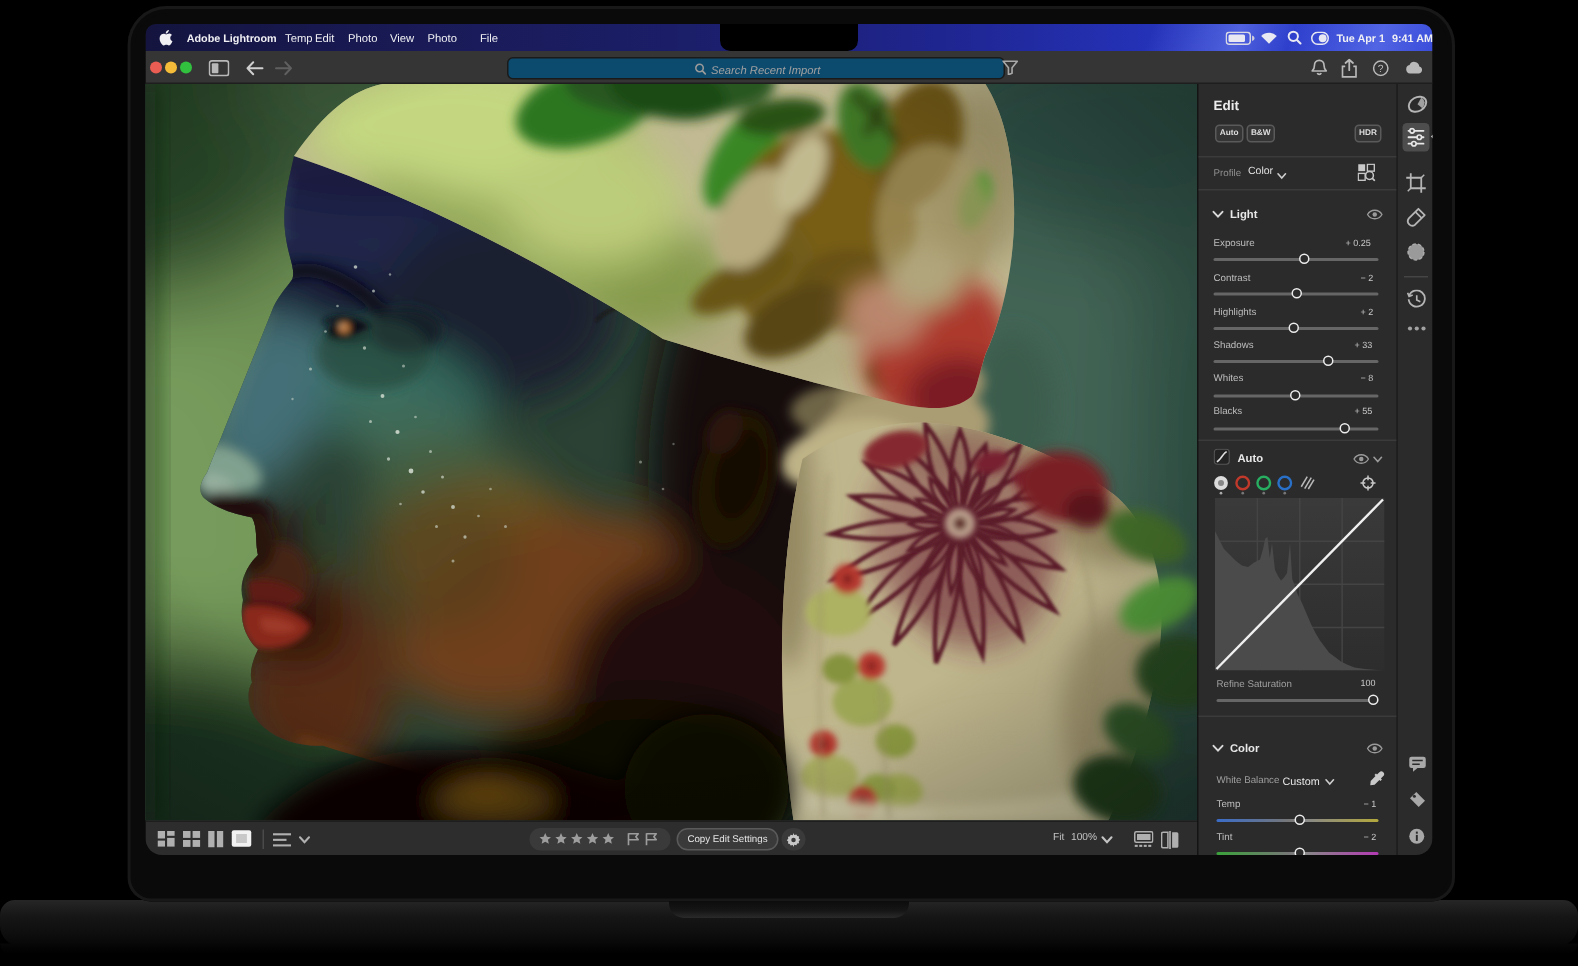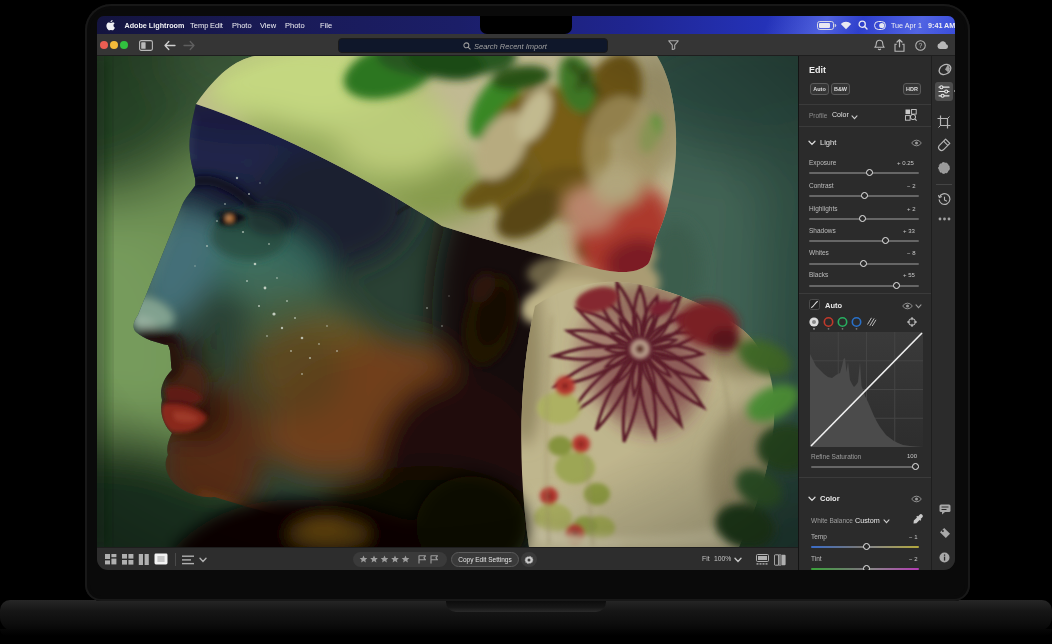--- a/index.html
+++ b/index.html
@@ -33,22 +33,22 @@
     background:linear-gradient(110deg, rgba(100,120,245,0) 25%, rgba(120,140,250,.5) 48%, rgba(80,100,235,.12) 62%, rgba(130,150,252,.42) 85%, rgba(100,120,245,.15) 100%);
   }
   .mitem { position:absolute; top:5px; white-space:nowrap; }
   #notch { position:absolute; left:383px; top:0; width:92px; height:18px;
     background:#000; border-radius:0 0 7px 7px; }
 
   
   #titlebar { position:absolute; left:0; top:18px; width:858px; height:22px;
     background:#353535; border-bottom:1px solid #1e1e1e; }
   .tl { position:absolute; top:6.5px; width:8px; height:8px; border-radius:50%; }
-  #searchbox { position:absolute; left:241px; top:3.5px; width:270px; height:15px;
-    background:#0f172a; border:1px solid #1a1a1a; border-radius:4px;
+  #searchbox { position:absolute; left:241px; top:3.5px; width:332px; height:15px;
+    background:#0c4a6e; border:1px solid #1a1a1a; border-radius:4px;
     color:#a0a0a0; font-size:7.5px; }
 
   
   #photo { position:absolute; left:0; top:40px; width:701px; height:491px; background:#3d5c44;}
   #photo svg { display:block; }
 
   
   #btoolbar { position:absolute; left:0; top:531px; width:701px; height:23px;
     background:#2d2d2d; border-top:1px solid #1e1e1e; }
   .bi { position:absolute; }
@@ -100,21 +100,21 @@
         <path d="M6 9.2 0.8 4a7.3 7.3 0 0 1 10.4 0z" fill="#e8e8f2"></path>
       </svg>
       <svg class="abs" style="left:761px;top:4px" width="10" height="10" viewBox="0 0 10 10">
         <circle cx="4.2" cy="4.2" r="3.1" fill="none" stroke="#e8e8f2" stroke-width="1.3"></circle>
         <line x1="6.6" y1="6.6" x2="9" y2="9" stroke="#e8e8f2" stroke-width="1.4" stroke-linecap="round"></line>
       </svg>
       <svg class="abs" style="left:776.5px;top:4.5px" width="12" height="9" viewBox="0 0 12 9">
         <rect x="0.5" y="0.5" width="11" height="8" rx="4" fill="none" stroke="#e8e8f2" stroke-width="1"></rect>
         <circle cx="7.8" cy="4.5" r="2.6" fill="#e8e8f2"></circle>
       </svg>
-      <span class="mitem" style="left:794px;font-size:7.2px;font-weight:normal">Tue Apr 1</span>
+      <span class="mitem" style="left:794px;font-size:7.2px;font-weight:bold">Tue Apr 1</span>
       <span class="mitem" style="left:831px;font-size:7.2px;font-weight:bold">9:41 AM</span>
     </div>
     <div id="notch"></div>
 
     <div id="titlebar">
       <div class="tl" style="left:3px;background:#eb5d52"></div>
       <div class="tl" style="left:13px;background:#f5bc3a"></div>
       <div class="tl" style="left:23px;background:#31c13f"></div>
 
       <svg class="abs" style="left:42px;top:6px" width="14" height="11" viewBox="0 0 14 11">
@@ -584,21 +584,21 @@
             <rect x="0.5" y="6.6" width="4.6" height="4.6" fill="none" stroke="#c9c9c9" stroke-width="0.9"></rect>
           </g>
         <circle cx="8" cy="8" r="2.6" fill="none" stroke="#c9c9c9" stroke-width="1"></circle>
         <line x1="9.8" y1="9.8" x2="11.6" y2="11.6" stroke="#c9c9c9" stroke-width="1.1"></line>
       </svg>
       <div class="hdivider" style="top:70px"></div>
 
       <svg class="abs" style="left:9px;top:84px" width="8" height="6" viewBox="0 0 8 6">
           <path d="M1 1.2 4 4.4 7 1.2" fill="none" stroke="#d8d8d8" stroke-width="1.3" stroke-linecap="round"></path>
         </svg>
-      <span class="abs" style="left:21px;top:81.5px;font-size:7.5px;font-weight:normal;color:#e8e8e8">Light</span>
+      <span class="abs" style="left:21px;top:81.5px;font-size:7.5px;font-weight:bold;color:#e8e8e8">Light</span>
       <svg class="seye" style="left:112px;top:83px" width="11" height="8" viewBox="0 0 11 8">
           <path d="M.7 4A5.5 5.5 0 0 1 10.3 4 5.5 5.5 0 0 1 .7 4z" fill="none" stroke="#9a9a9a" stroke-width="0.9"></path>
           <circle cx="5.5" cy="4" r="1.5" fill="#9a9a9a"></circle>
         </svg>
 
       <span class="slabel" style="left:10px;top:103px">Exposure</span>
         <span class="svalue" style="left:98px;top:104px">+ 0.25</span>
       <div class="track" style="top:116px"></div>
         <div class="knob" style="left:66.5px;top:113px"></div>
       <span class="slabel" style="left:10px;top:126px">Contrast</span>

